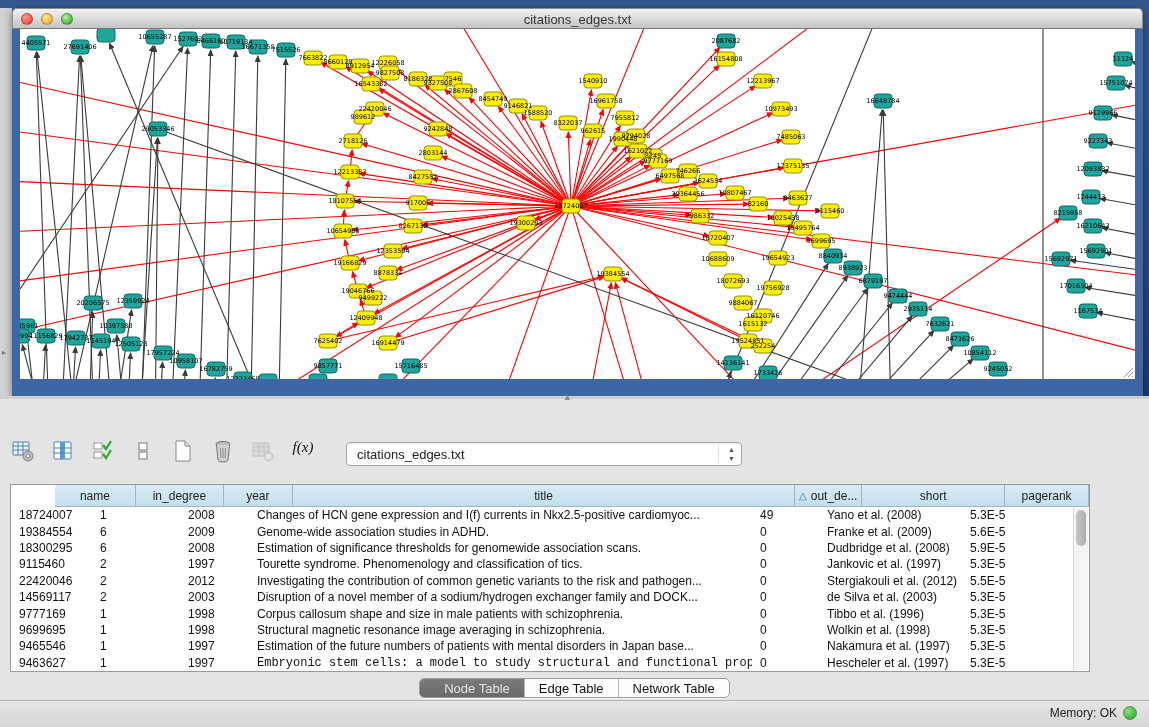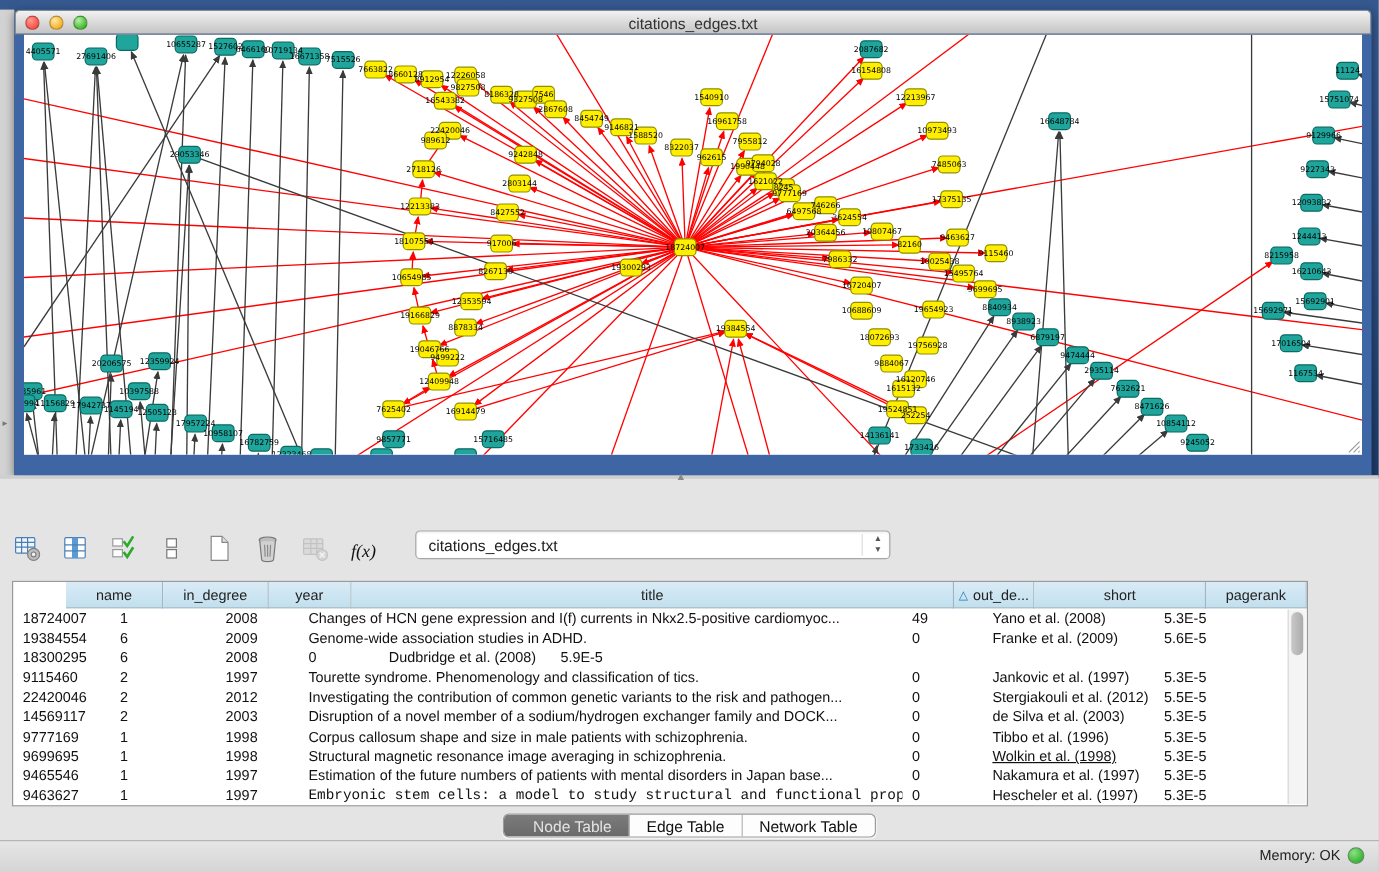--- a/index.html
+++ b/index.html
@@ -34,21 +34,21 @@
   .panel-titlebar { position:absolute; left:0; top:2px; width:100%; height:28px;
     background:linear-gradient(180deg,#efefef,#e2e2e2); border-bottom:1px solid #d0d0d0; }
   .panel-title { position:absolute; left:10px; top:7px; font-size:13px; color:#333; }
   .panel-btns { position:absolute; right:10px; top:4px; display:flex; gap:14px; align-items:center; }
   .float-icon { position:relative; width:15px; height:15px; display:inline-block; }
   .float-icon .sq-back { position:absolute; left:0; top:0; width:9px; height:9px; border:1.5px solid #a8905c; }
   .float-icon .sq-front { position:absolute; right:0; bottom:0; width:9px; height:9px; border:1.5px solid #44507a; background:#e4e4e4; }
   .close-x { font-size:16px; font-weight:bold; color:#222; line-height:15px; cursor:pointer; }
 
   .toolbar { position:absolute; left:8px; top:36px; height:40px; display:flex; align-items:center; gap:10px; }
-  .tb-icon { width:30px; height:30px; display:flex; align-items:flex-end; justify-content:center; cursor:pointer; }
+  .tb-icon { width:30px; height:30px; display:flex; align-items:flex-start; justify-content:center; cursor:pointer; }
   .tb-icon svg { display:block; }
   .fx-label { font-size:15px; font-style:italic; font-family:"Liberation Serif",serif; color:#111; }
   .dropdown { position:relative; width:396px; height:24px; margin-left:18px; background:#fff;
     border:1px solid #a6a6a6; border-radius:4px; box-shadow:inset 0 1px 2px rgba(0,0,0,.08); cursor:pointer; }
   .dropdown .dd-text { position:absolute; left:10px; top:4px; font-size:13px; color:#222; }
   .dropdown .dd-arrows { position:absolute; right:6px; top:2px; font-size:7px; color:#555; line-height:9px; text-align:center; }
   .dropdown .dd-sep { position:absolute; right:22px; top:2px; bottom:2px; width:1px; background:#ddd; }
 
   .table-box { position:absolute; left:10px; top:86px; width:1080px; height:188px;
     background:#fff; border:1px solid #9a9a9a; overflow:hidden; }
@@ -604,20 +604,21 @@
           <div class="td" style="width: 69px;">2009</div>
           <div class="td" style="width: 503px;">Genome-wide association studies in ADHD.</div>
           <div class="td" style="width: 67px;">0</div>
           <div class="td" style="width: 143px;">Franke et al. (2009)</div>
           <div class="td" style="width: 84px;">5.6E-5</div>
         </div>
         <div class="trow">
           <div class="td" style="width: 81px;">18300295</div>
           <div class="td" style="width: 88px;">6</div>
           <div class="td" style="width: 69px;">2008</div>
+          <div class="td" style="width: 503px;">Estimation of significance thresholds for genomewide association scans.</div>
           <div class="td" style="width: 67px;">0</div>
           <div class="td" style="width: 143px;">Dudbridge et al. (2008)</div>
           <div class="td" style="width: 84px;">5.9E-5</div>
         </div>
         <div class="trow">
           <div class="td" style="width: 81px;">9115460</div>
           <div class="td" style="width: 88px;">2</div>
           <div class="td" style="width: 69px;">1997</div>
           <div class="td" style="width: 503px;">Tourette syndrome. Phenomenology and classification of tics.</div>
           <div class="td" style="width: 67px;">0</div>
@@ -650,21 +651,21 @@
           <div class="td" style="width: 67px;">0</div>
           <div class="td" style="width: 143px;">Tibbo et al. (1996)</div>
           <div class="td" style="width: 84px;">5.3E-5</div>
         </div>
         <div class="trow">
           <div class="td" style="width: 81px;">9699695</div>
           <div class="td" style="width: 88px;">1</div>
           <div class="td" style="width: 69px;">1998</div>
           <div class="td" style="width: 503px;">Structural magnetic resonance image averaging in schizophrenia.</div>
           <div class="td" style="width: 67px;">0</div>
-          <div class="td" style="width: 143px; text-decoration: underline;">Wolkin et al. (1998)</div>
+          <div class="td" style="width: 143px;">Wolkin et al. (1998)</div>
           <div class="td" style="width: 84px;">5.3E-5</div>
         </div>
         <div class="trow">
           <div class="td" style="width: 81px;">9465546</div>
           <div class="td" style="width: 88px;">1</div>
           <div class="td" style="width: 69px;">1997</div>
           <div class="td" style="width: 503px;">Estimation of the future numbers of patients with mental disorders in Japan base...</div>
           <div class="td" style="width: 67px;">0</div>
           <div class="td" style="width: 143px;">Nakamura et al. (1997)</div>
           <div class="td" style="width: 84px;">5.3E-5</div>

